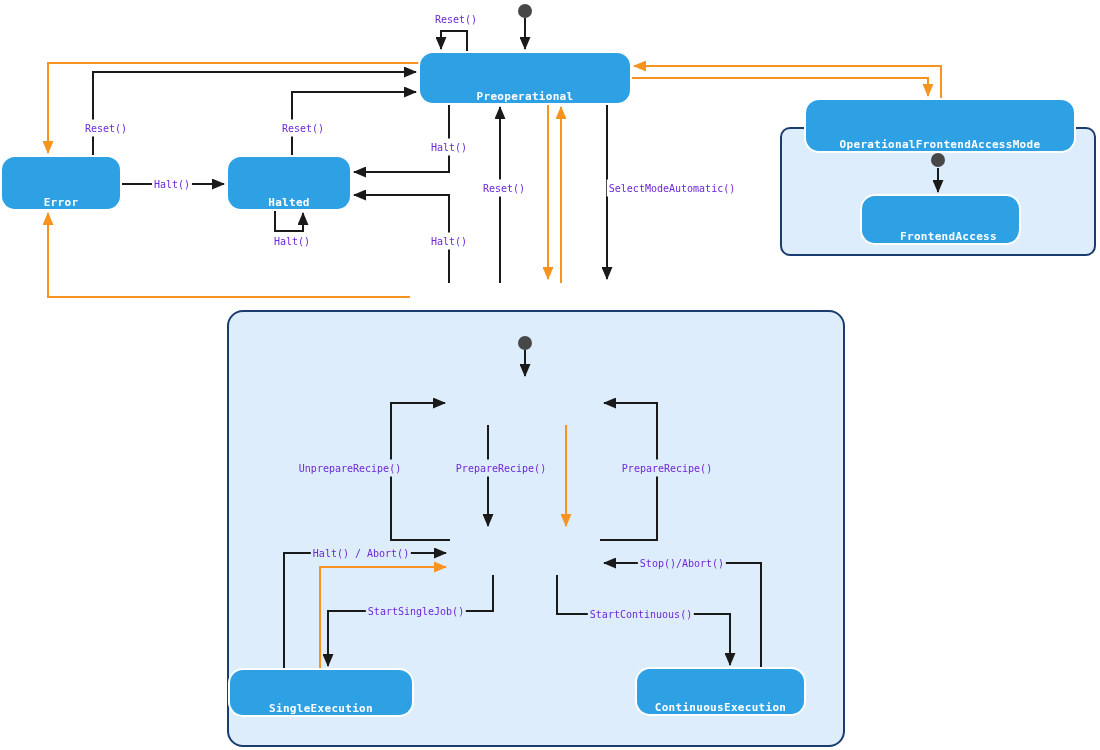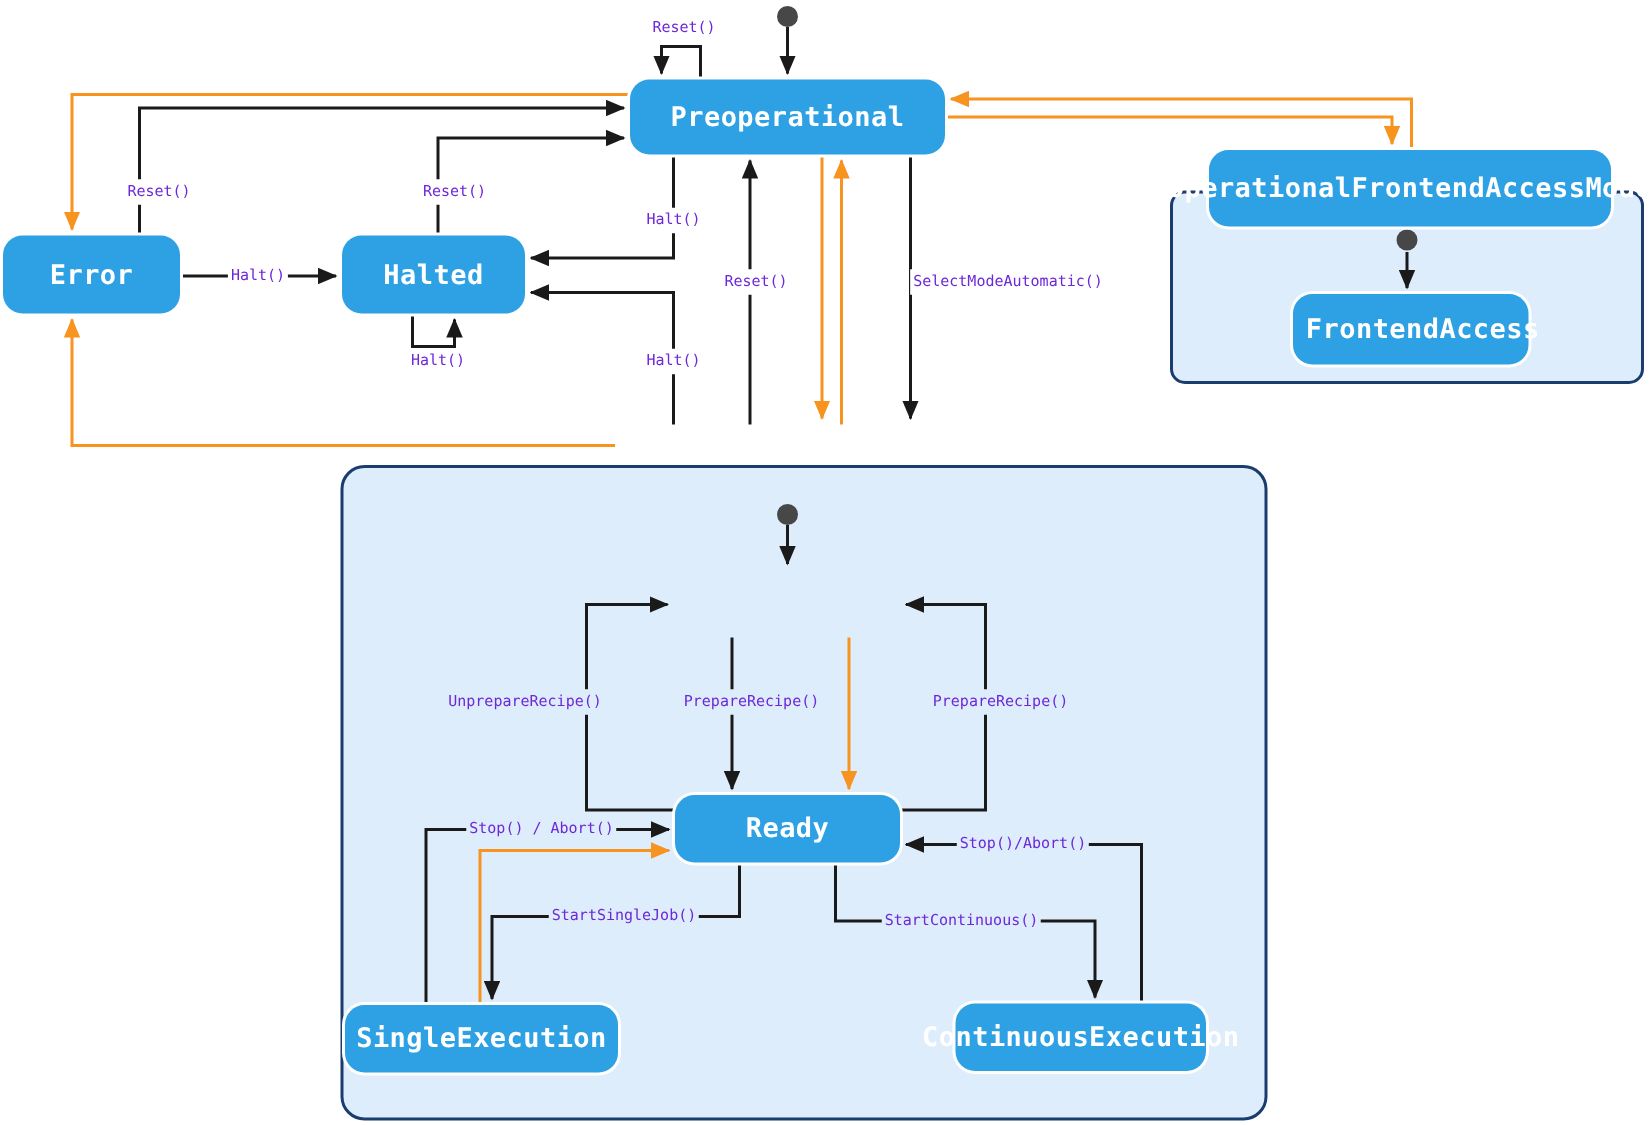--- a/index.html
+++ b/index.html
@@ -12,22 +12,22 @@
   .container.bc{left:227px;top:310px;width:618px;height:437px;border-radius:16px;}
   svg.edges{position:absolute;left:0;top:0;z-index:2;}
   .lbl{
     position:absolute;transform:translate(-50%,-50%);
     font-size:10px;line-height:17px;color:#6d28d9;white-space:nowrap;
     z-index:3;padding:0 2px;
   }
   .on-white{background:#ffffff;}
   .on-blue{background:#DEEDFB;}
   .state{
-    position:absolute;z-index:4;display:flex;align-items:center;justify-content:center;
-    background:#2EA1E4;color:#ffffff;font-weight:bold;font-size:18px;
+    position:absolute;z-index:4;display:flex;align-items:flex-end;justify-content:center;
+    background:#2EA1E4;color:#ffffff;font-weight:bold;font-size:11px;
     border-radius:13px;box-shadow:0 0 0 2px #ffffff;letter-spacing:0.3px;box-sizing:border-box;
   }
 </style>
 </head>
 <body>
 
 <div class="canvas">
 
   <div class="container rc"></div>
   <div class="container bc"></div>
@@ -87,43 +87,40 @@
   <div class="lbl on-white" style="left:303px;top:128px;">Reset()</div>
   <div class="lbl on-white" style="left:172px;top:184px;">Halt()</div>
   <div class="lbl on-white" style="left:292px;top:241px;">Halt()</div>
   <div class="lbl on-white" style="left:449px;top:147px;">Halt()</div>
   <div class="lbl on-white" style="left:449px;top:241px;">Halt()</div>
   <div class="lbl on-white" style="left:504px;top:188px;">Reset()</div>
   <div class="lbl on-white" style="left:672px;top:188px;">SelectModeAutomatic()</div>
   <div class="lbl on-blue" style="left:350px;top:468px;">UnprepareRecipe()</div>
   <div class="lbl on-blue" style="left:501px;top:468px;">PrepareRecipe()</div>
   <div class="lbl on-blue" style="left:667px;top:468px;">PrepareRecipe()</div>
-  <div class="lbl on-blue" style="left:361px;top:553px;">Stop() / Abort()</div>
+  <div class="lbl on-blue" style="left:361px;top:553px;">Halt() / Abort()</div>
   <div class="lbl on-blue" style="left:682px;top:563px;">Stop()/Abort()</div>
   <div class="lbl on-blue" style="left:416px;top:611px;">StartSingleJob()</div>
   <div class="lbl on-blue" style="left:641px;top:614px;">StartContinuous()</div>
 
   <div class="state" style="left:228px;top:157px;width:122px;height:52px;">
       <span>Halted</span>
     </div>
   <div class="state" style="left:2px;top:157px;width:118px;height:52px;">
       <span>Error</span>
     </div>
   <div class="state" style="left:420px;top:53px;width:210px;height:50px;">
       <span>Preoperational</span>
     </div>
   <div class="state" style="left:806px;top:100px;width:268px;height:51px;">
       <span>OperationalFrontendAccessMode</span>
     </div>
   <div class="state" style="left:862px;top:196px;width:157px;height:47px;padding-left:16px;">
       <span>FrontendAccess</span>
     </div>
-  <div class="state" style="left:450px;top:530px;width:150px;height:45px;">
-      <span>Ready</span>
-    </div>
   <div class="state" style="left:230px;top:670px;width:182px;height:45px;">
       <span>SingleExecution</span>
     </div>
   <div class="state" style="left:637px;top:669px;width:167px;height:45px;">
       <span>ContinuousExecution</span>
     </div>
 
 </div>
 
 </body></html>

